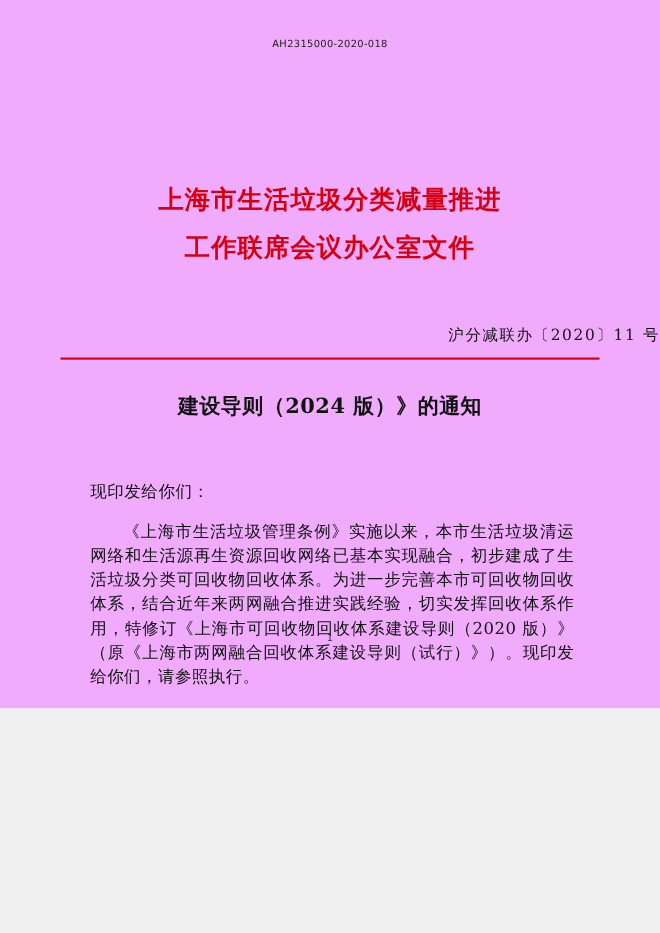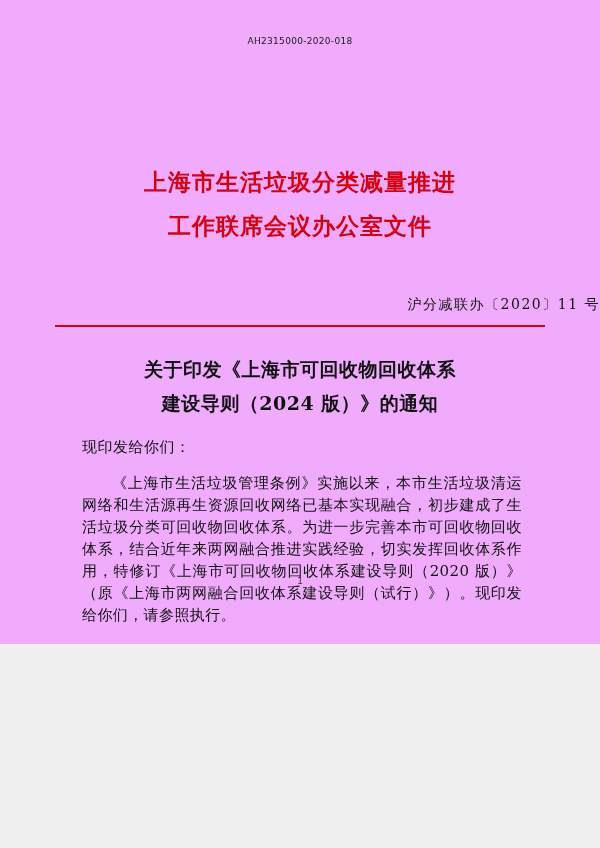--- a/index.html
+++ b/index.html
@@ -120,21 +120,20 @@
   <div class="title-block">
     <div class="title-line">上海市生活垃圾分类减量推进</div>
     <div class="title-line">工作联席会议办公室文件</div>
   </div>
 
   <div class="issue-number">沪分减联办〔2020〕11 号</div>
 
   <div class="red-rule"></div>
 
   <div class="subject">
-    <div class="subject-line">关于印发《上海市可回收物回收体系</div>
     <div class="subject-line">建设导则（2024 版）》的通知</div>
   </div>
 
   <div class="addressee">现印发给你们：</div>
 
   <div class="body-text">《上海市生活垃圾管理条例》实施以来，本市生活垃圾清运网络和生活源再生资源回收网络已基本实现融合，初步建成了生活垃圾分类可回收物回收体系。为进一步完善本市可回收物回收体系，结合近年来两网融合推进实践经验，切实发挥回收体系作用，特修订《上海市可回收物回收体系建设导则（2020 版）》（原《上海市两网融合回收体系建设导则（试行）》）。现印发给你们，请参照执行。</div>
 
   <div class="page-number">1</div>
 
 </div>

